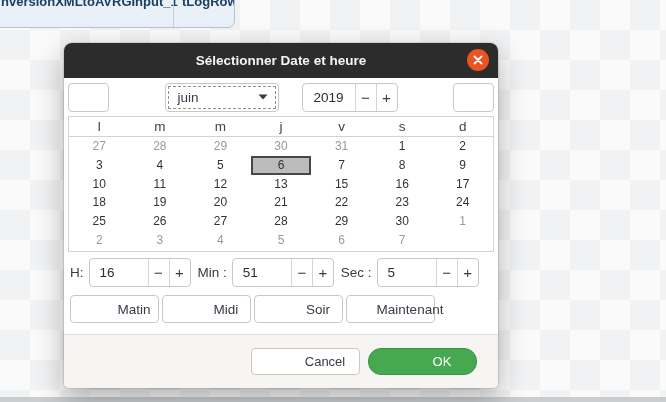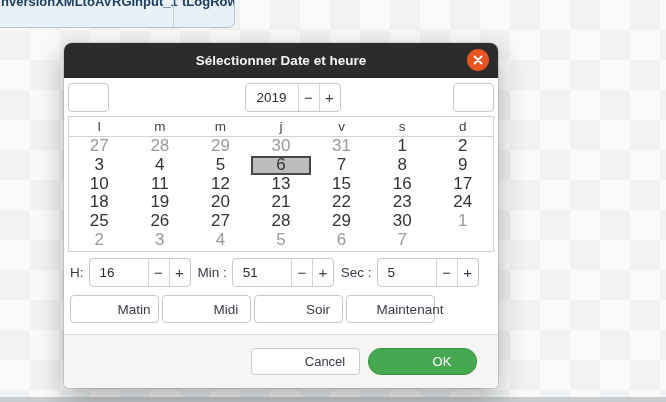--- a/index.html
+++ b/index.html
@@ -54,21 +54,21 @@
   .spin-group .val { padding:0 8px; justify-content:center; }
   .spin-group .sbtn { width:21px; justify-content:center; border-left:1px solid #d8d3ce;
     color:#3d3846; cursor:pointer; font-size:15px; }
 
   
   .cal-frame { flex:0 0 136px; margin:0 4px; border:1px solid #d7d2cd; }
   .cal-head { display:grid; grid-template-columns:repeat(7,1fr); height:20px;
     border-bottom:1px solid #d7d2cd; }
   .dow { font-size:13.5px; color:#454242; text-align:center; line-height:19px; }
   .cal-grid { display:grid; grid-template-columns:repeat(7,1fr); grid-auto-rows:18.8px; }
-  .day { font-size:17px; color:#333; text-align:center; line-height:18px; cursor:pointer; }
+  .day { font-size:12px; color:#333; text-align:center; line-height:18px; cursor:pointer; }
   .day.muted { color:#9a9a9a; }
   .day.selected { background:var(--selected-day-bg,#bcbcbc); border:2px solid #474747; line-height:14px; }
 
   
   .time-row { flex:0 0 38px; display:flex; align-items:center; padding:0 6px; margin-top:1px; }
   .time-label { font-size:13.5px; color:#3d3846; margin-right:5px; white-space:nowrap; }
   .time-row .spin-group { margin:0 7px 0 0; }
   .time-row .val { width:58px; justify-content:flex-start; padding-left:10px; }
 
   
@@ -110,20 +110,26 @@
     </div>
   </div>
 
   <div class="nav-row">
     <button class="btn chev">
       <svg width="12" height="16" viewBox="0 0 12 16">
         <path d="M9 2 L3 8 L9 14" fill="none" stroke="#3d3846" stroke-width="1.3"></path>
       </svg>
     </button>
     <span class="nav-spacer"></span>
+    <button class="btn month-btn">
+      <span>juin</span>
+      <svg width="10" height="6" viewBox="0 0 10 6">
+        <path d="M0.5 0.5 L9.5 0.5 L5 5.5 Z" fill="#3d3846"></path>
+      </svg>
+    </button>
     <div class="spin-group">
       <span class="cell val" style="width:52px">2019</span>
       <span class="cell sbtn">−</span>
       <span class="cell sbtn">+</span>
     </div>
     <span class="nav-spacer"></span>
     <button class="btn chev">
       <svg width="12" height="16" viewBox="0 0 12 16">
         <path d="M3 2 L9 8 L3 14" fill="none" stroke="#3d3846" stroke-width="1.3"></path>
       </svg>

